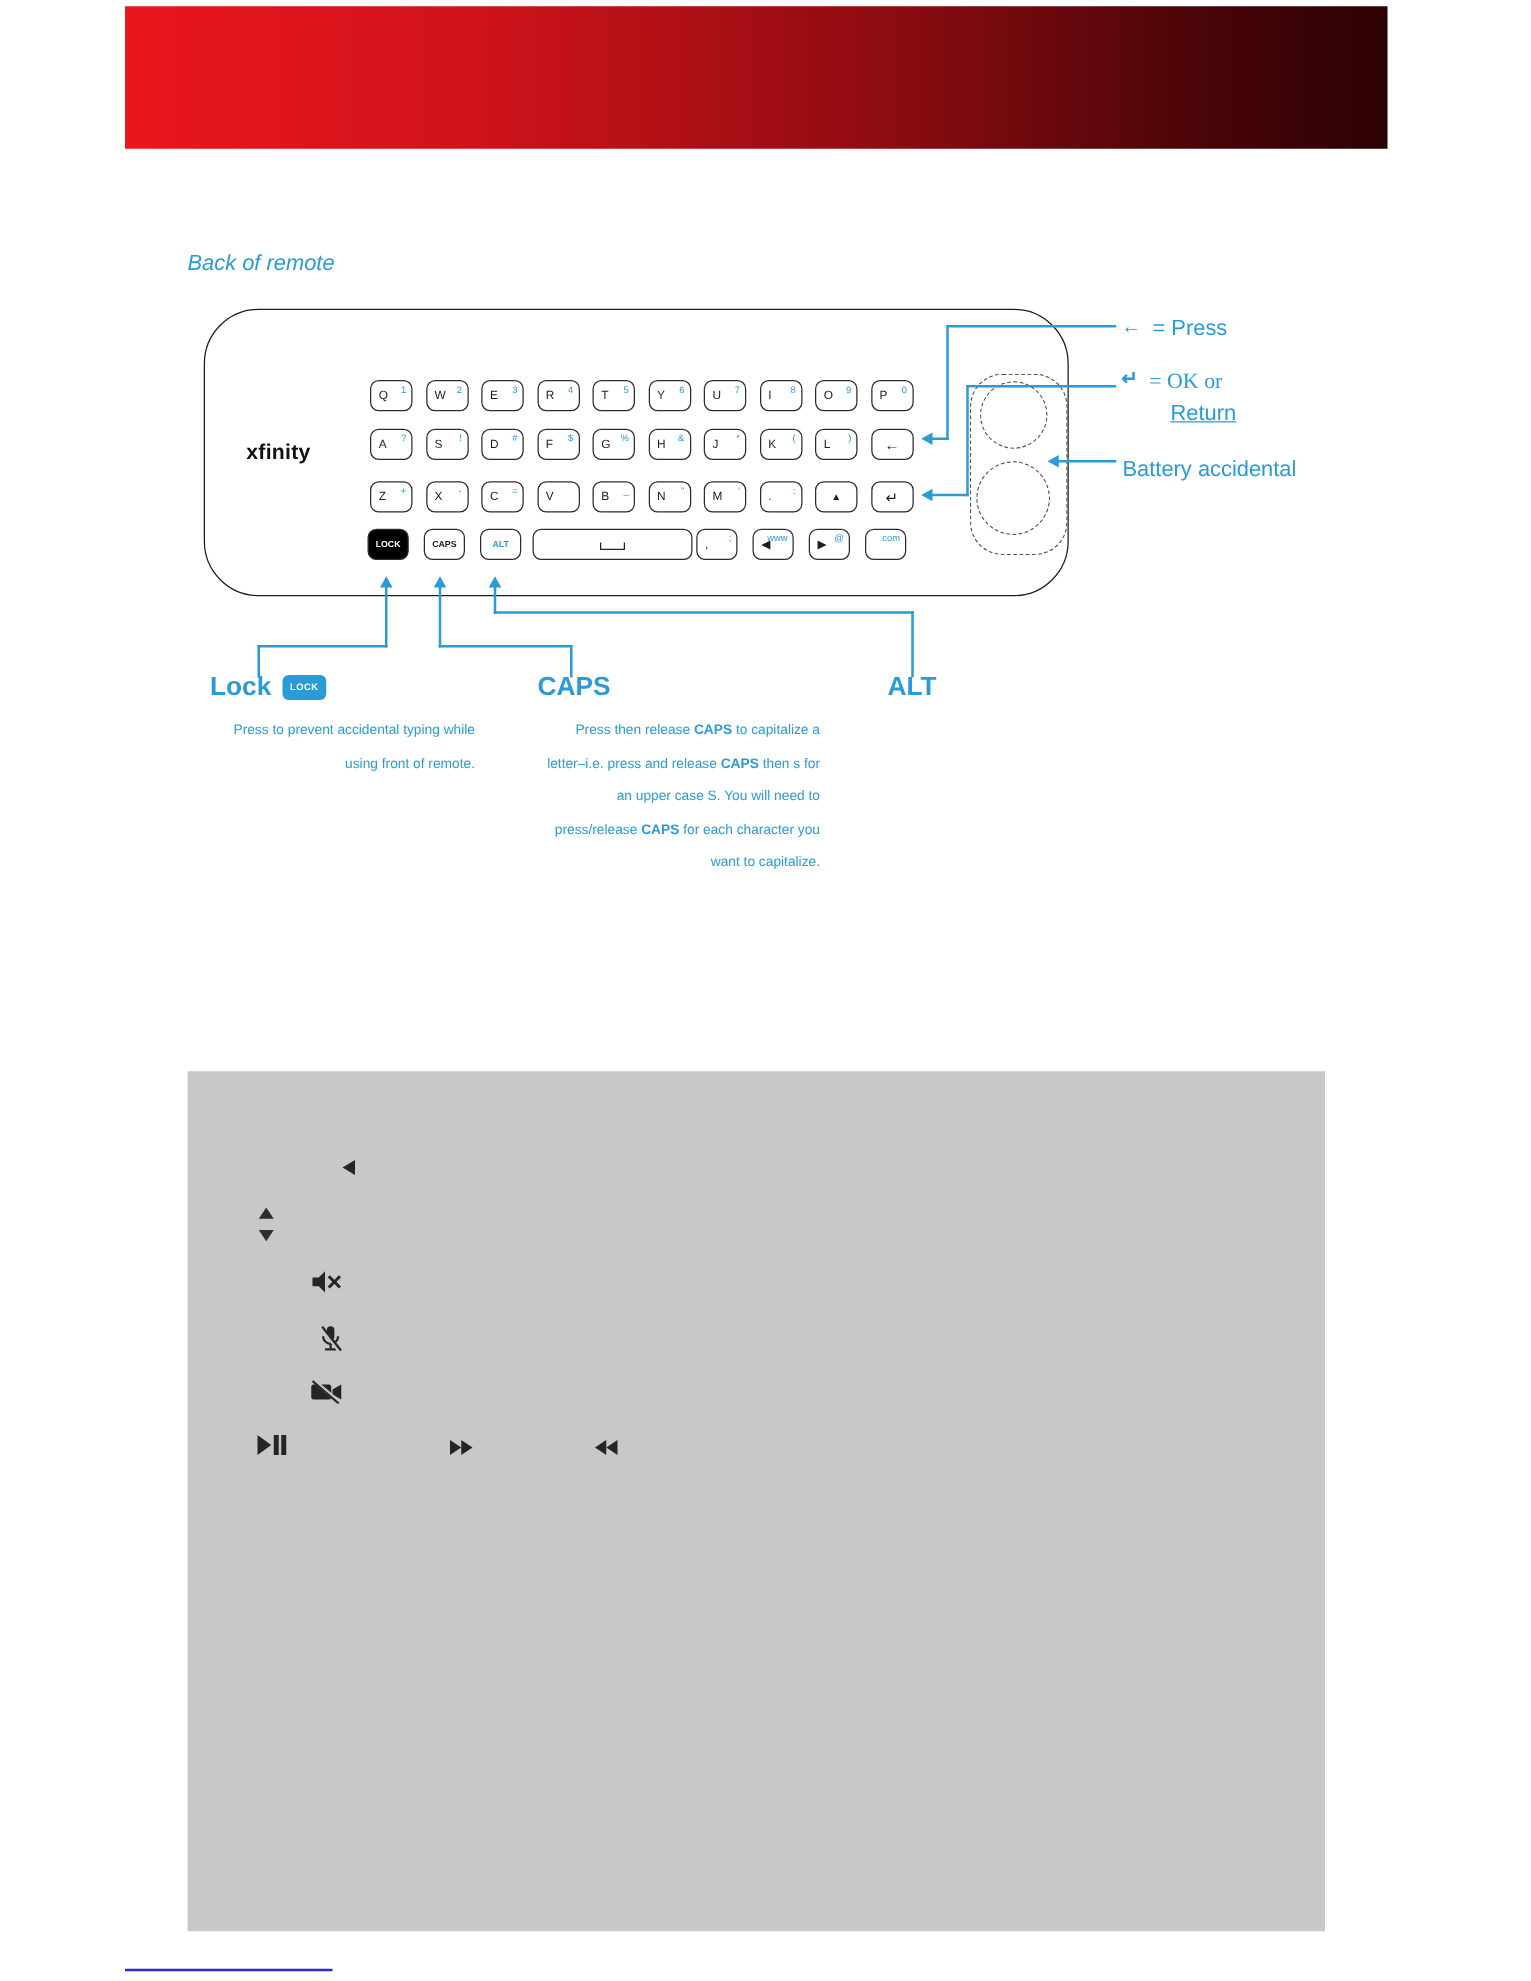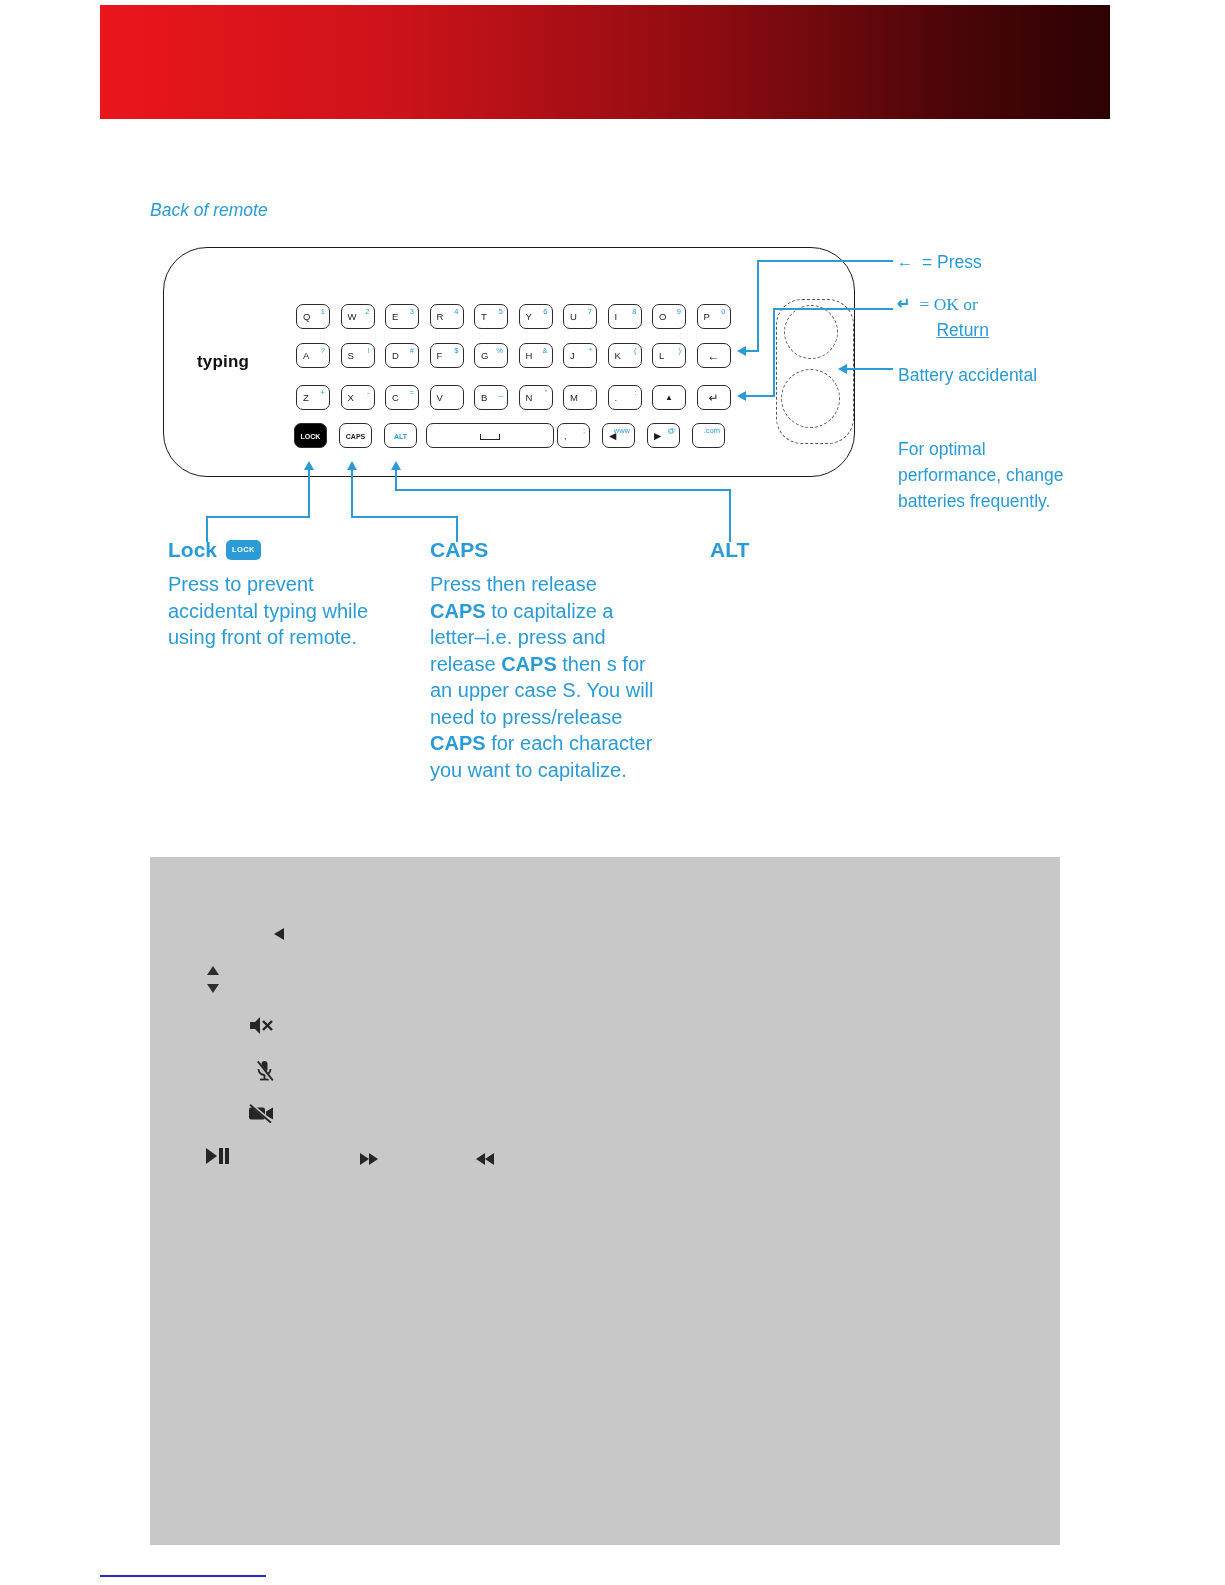--- a/index.html
+++ b/index.html
@@ -47,21 +47,21 @@
   .glyph{font-size:16px;font-weight:bold;line-height:26px;}
   .ok-line2{padding-left:17px;}
   .blue-block{position:absolute;color:#2a9bd6;font-size:17.5px;line-height:26px;}
 
   
   .section{position:absolute;color:#2a9bd6;}
   .section-head{display:flex;align-items:center;gap:9px;}
   .section-title{font-size:21px;font-weight:bold;}
   .lock-badge{background:#2a9bd6;color:#fff;font-size:7.5px;font-weight:bold;letter-spacing:.4px;
               padding:6px 6px;border-radius:5px;line-height:1;}
-  .section-body{margin-top:9px;font-size:20px;line-height:26.5px;}
+  .section-body{margin-top:9px;font-size:11px;line-height:26.5px;text-align:right;}
   .section-body b{font-weight:bold;}
 
   
   .panel{position:absolute;left:150px;top:857px;width:910px;height:688px;background:#c8c8c8;}
   .tri-l{position:absolute;width:0;height:0;border-top:6px solid transparent;border-bottom:6px solid transparent;border-right:10px solid #252525;}
   .tri-r{display:inline-block;width:0;height:0;border-top:8px solid transparent;border-bottom:8px solid transparent;border-left:11px solid #252525;}
   .tri-r.small{border-top-width:6px;border-bottom-width:6px;border-left-width:9px;}
   .tri-l2{display:inline-block;width:0;height:0;border-top:6px solid transparent;border-bottom:6px solid transparent;border-right:9px solid #252525;}
   .tri-up{position:absolute;width:0;height:0;border-left:6px solid transparent;border-right:6px solid transparent;border-bottom:9px solid #2b2f33;}
   .tri-down{position:absolute;width:0;height:0;border-left:6px solid transparent;border-right:6px solid transparent;border-top:9px solid #2b2f33;}
@@ -73,21 +73,21 @@
 </head>
 <body>
 
 <div class="page">
 
   <div class="banner"></div>
 
   <div class="back-label">Back of remote</div>
 
   <div class="remote">
-    <div class="brand">typing</div>
+    <div class="brand">xfinity</div>
     <div class="keyboard">
         <div class="key" style="left: 132px; top: 56px; width: 34px;">
           <span class="k-main">Q</span>
           <span class="k-alt">1</span>
         </div>
         <div class="key" style="left: 176.5px; top: 56px; width: 34px;">
           <span class="k-main">W</span>
           <span class="k-alt">2</span>
         </div>
         <div class="key" style="left: 221px; top: 56px; width: 34px;">
@@ -267,21 +267,20 @@
   <div class="callout" style="left:897px;top:291px;">
     <span class="glyph">↵</span>
     <span>
       <span style="display:block;font-family:Liberation Serif, serif;">= OK or</span>
       <span style="display:block;text-decoration:underline;" class="ok-line2">Return</span>
     </span>
   </div>
 
   <div class="blue-block" style="left:898px;top:362px;width:145px;">Battery accidental</div>
 
-  <div class="blue-block" style="left:898px;top:436px;width:168px;">For optimal performance, change batteries frequently.</div>
 
   <div class="section" style="left:168px;top:538px;width:212px;">
     <div class="section-head">
       <span class="section-title">Lock</span>
       <span class="lock-badge">LOCK</span>
     </div>
     <div class="section-body">Press to prevent accidental typing while using front of remote.</div>
   </div>
 
   <div class="section" style="left:430px;top:538px;width:226px;">

